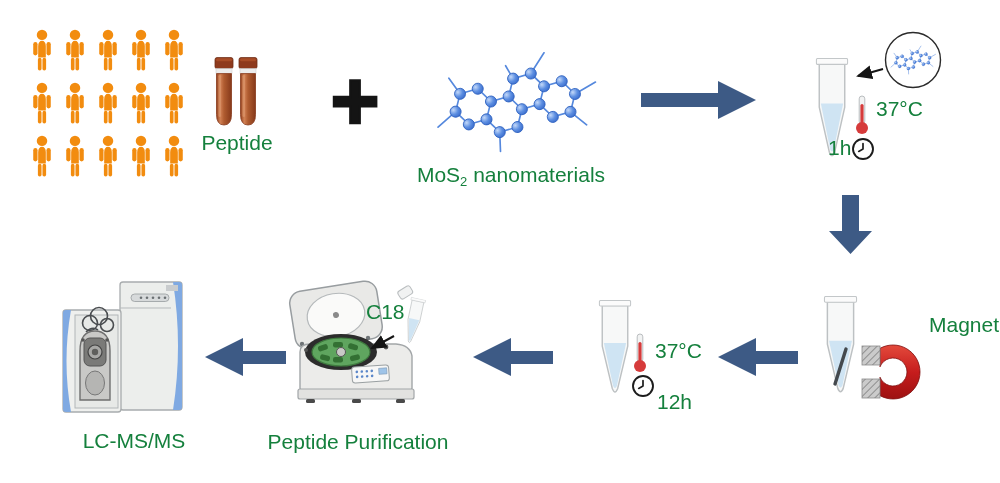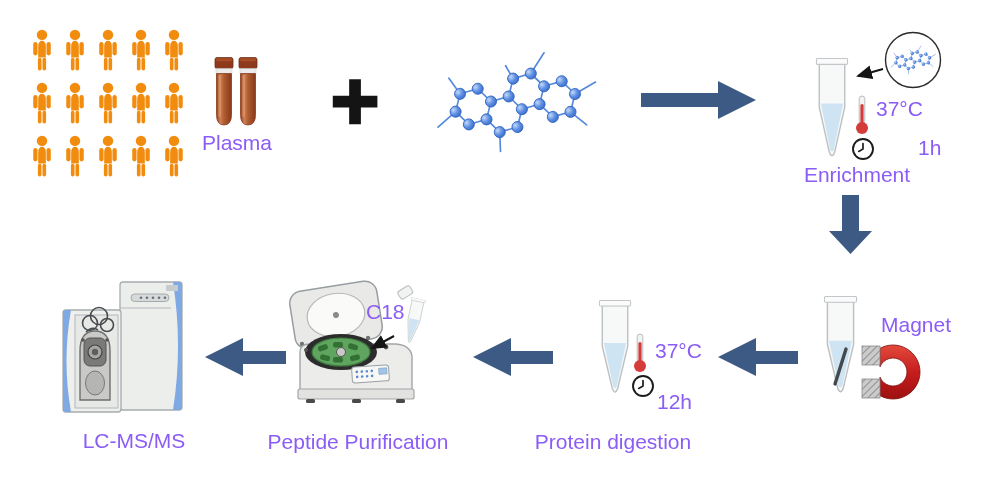--- a/index.html
+++ b/index.html
@@ -2,21 +2,21 @@
 <html><head>
 <meta charset="utf-8">
 <style>
   html,body{margin:0;padding:0;background:#fff;}
   #canvas{
     position:relative;width:1000px;height:483px;background:#ffffff;
     font-family:"Liberation Sans","DejaVu Sans",sans-serif;overflow:hidden;
   }
   #art{position:absolute;left:0;top:0;}
   .lbl{
-    position:absolute;font-size:21px;color:#8b5cf6;white-space:nowrap;
+    position:absolute;font-size:21px;color:#15803d;white-space:nowrap;
     line-height:1.15;letter-spacing:0px;
   }
   .ctr{transform:translateX(-50%);}
   .lbl sub{font-size:13px;vertical-align:baseline;position:relative;top:4px;}
 </style>
 </head>
 <body>
 
 <div id="canvas">
 
@@ -257,30 +257,29 @@
       <path d="M80,400 V351 Q80,331 95,331 Q110,331 110,351 V400 Z" fill="#c9c9c7" stroke="#6f6f6f" stroke-width="1.4"></path>
       <circle cx="83" cy="340" r="1.8" fill="#555"></circle>
       <circle cx="107" cy="340" r="1.8" fill="#555"></circle>
       <rect x="84" y="338" width="22" height="28" rx="6" fill="#7a7a78" stroke="#555" stroke-width="1"></rect>
       <circle cx="95" cy="352" r="7" fill="#a8a8a6" stroke="#444" stroke-width="1.2"></circle>
       <circle cx="95" cy="352" r="3.2" fill="#5e5e5c"></circle>
       <ellipse cx="95" cy="383" rx="9.5" ry="12" fill="#b5b5b3" stroke="#777" stroke-width="1"></ellipse>
     </g>
   </svg>
 
-  <div class="lbl ctr" style="left:237px;top:131px">Plasma</div>
-
+  <div class="lbl ctr" style="left:237px;top:131px">Peptide</div>
+
+  <div class="lbl ctr" style="left:511px;top:163px"><span>MoS</span><sub>2</sub><span> nanomaterials</span></div>
 
   <div class="lbl" style="left:876px;top:97px">37°C</div>
-  <div class="lbl" style="left:918px;top:136px">1h</div>
-  <div class="lbl ctr" style="left:857px;top:163px">Enrichment</div>
-
-  <div class="lbl ctr" style="left:916px;top:313px">Magnet</div>
+  <div class="lbl" style="left:828px;top:136px">1h</div>
+
+  <div class="lbl ctr" style="left:964px;top:313px">Magnet</div>
 
   <div class="lbl" style="left:655px;top:339px">37°C</div>
   <div class="lbl" style="left:657px;top:390px">12h</div>
-  <div class="lbl ctr" style="left:613px;top:430px">Protein digestion</div>
 
   <div class="lbl" style="left:366px;top:300px">C18</div>
   <div class="lbl ctr" style="left:134px;top:429px">LC-MS/MS</div>
 
   <div class="lbl ctr" style="left:358px;top:430px">Peptide Purification</div>
 </div>
 
 </body></html>

